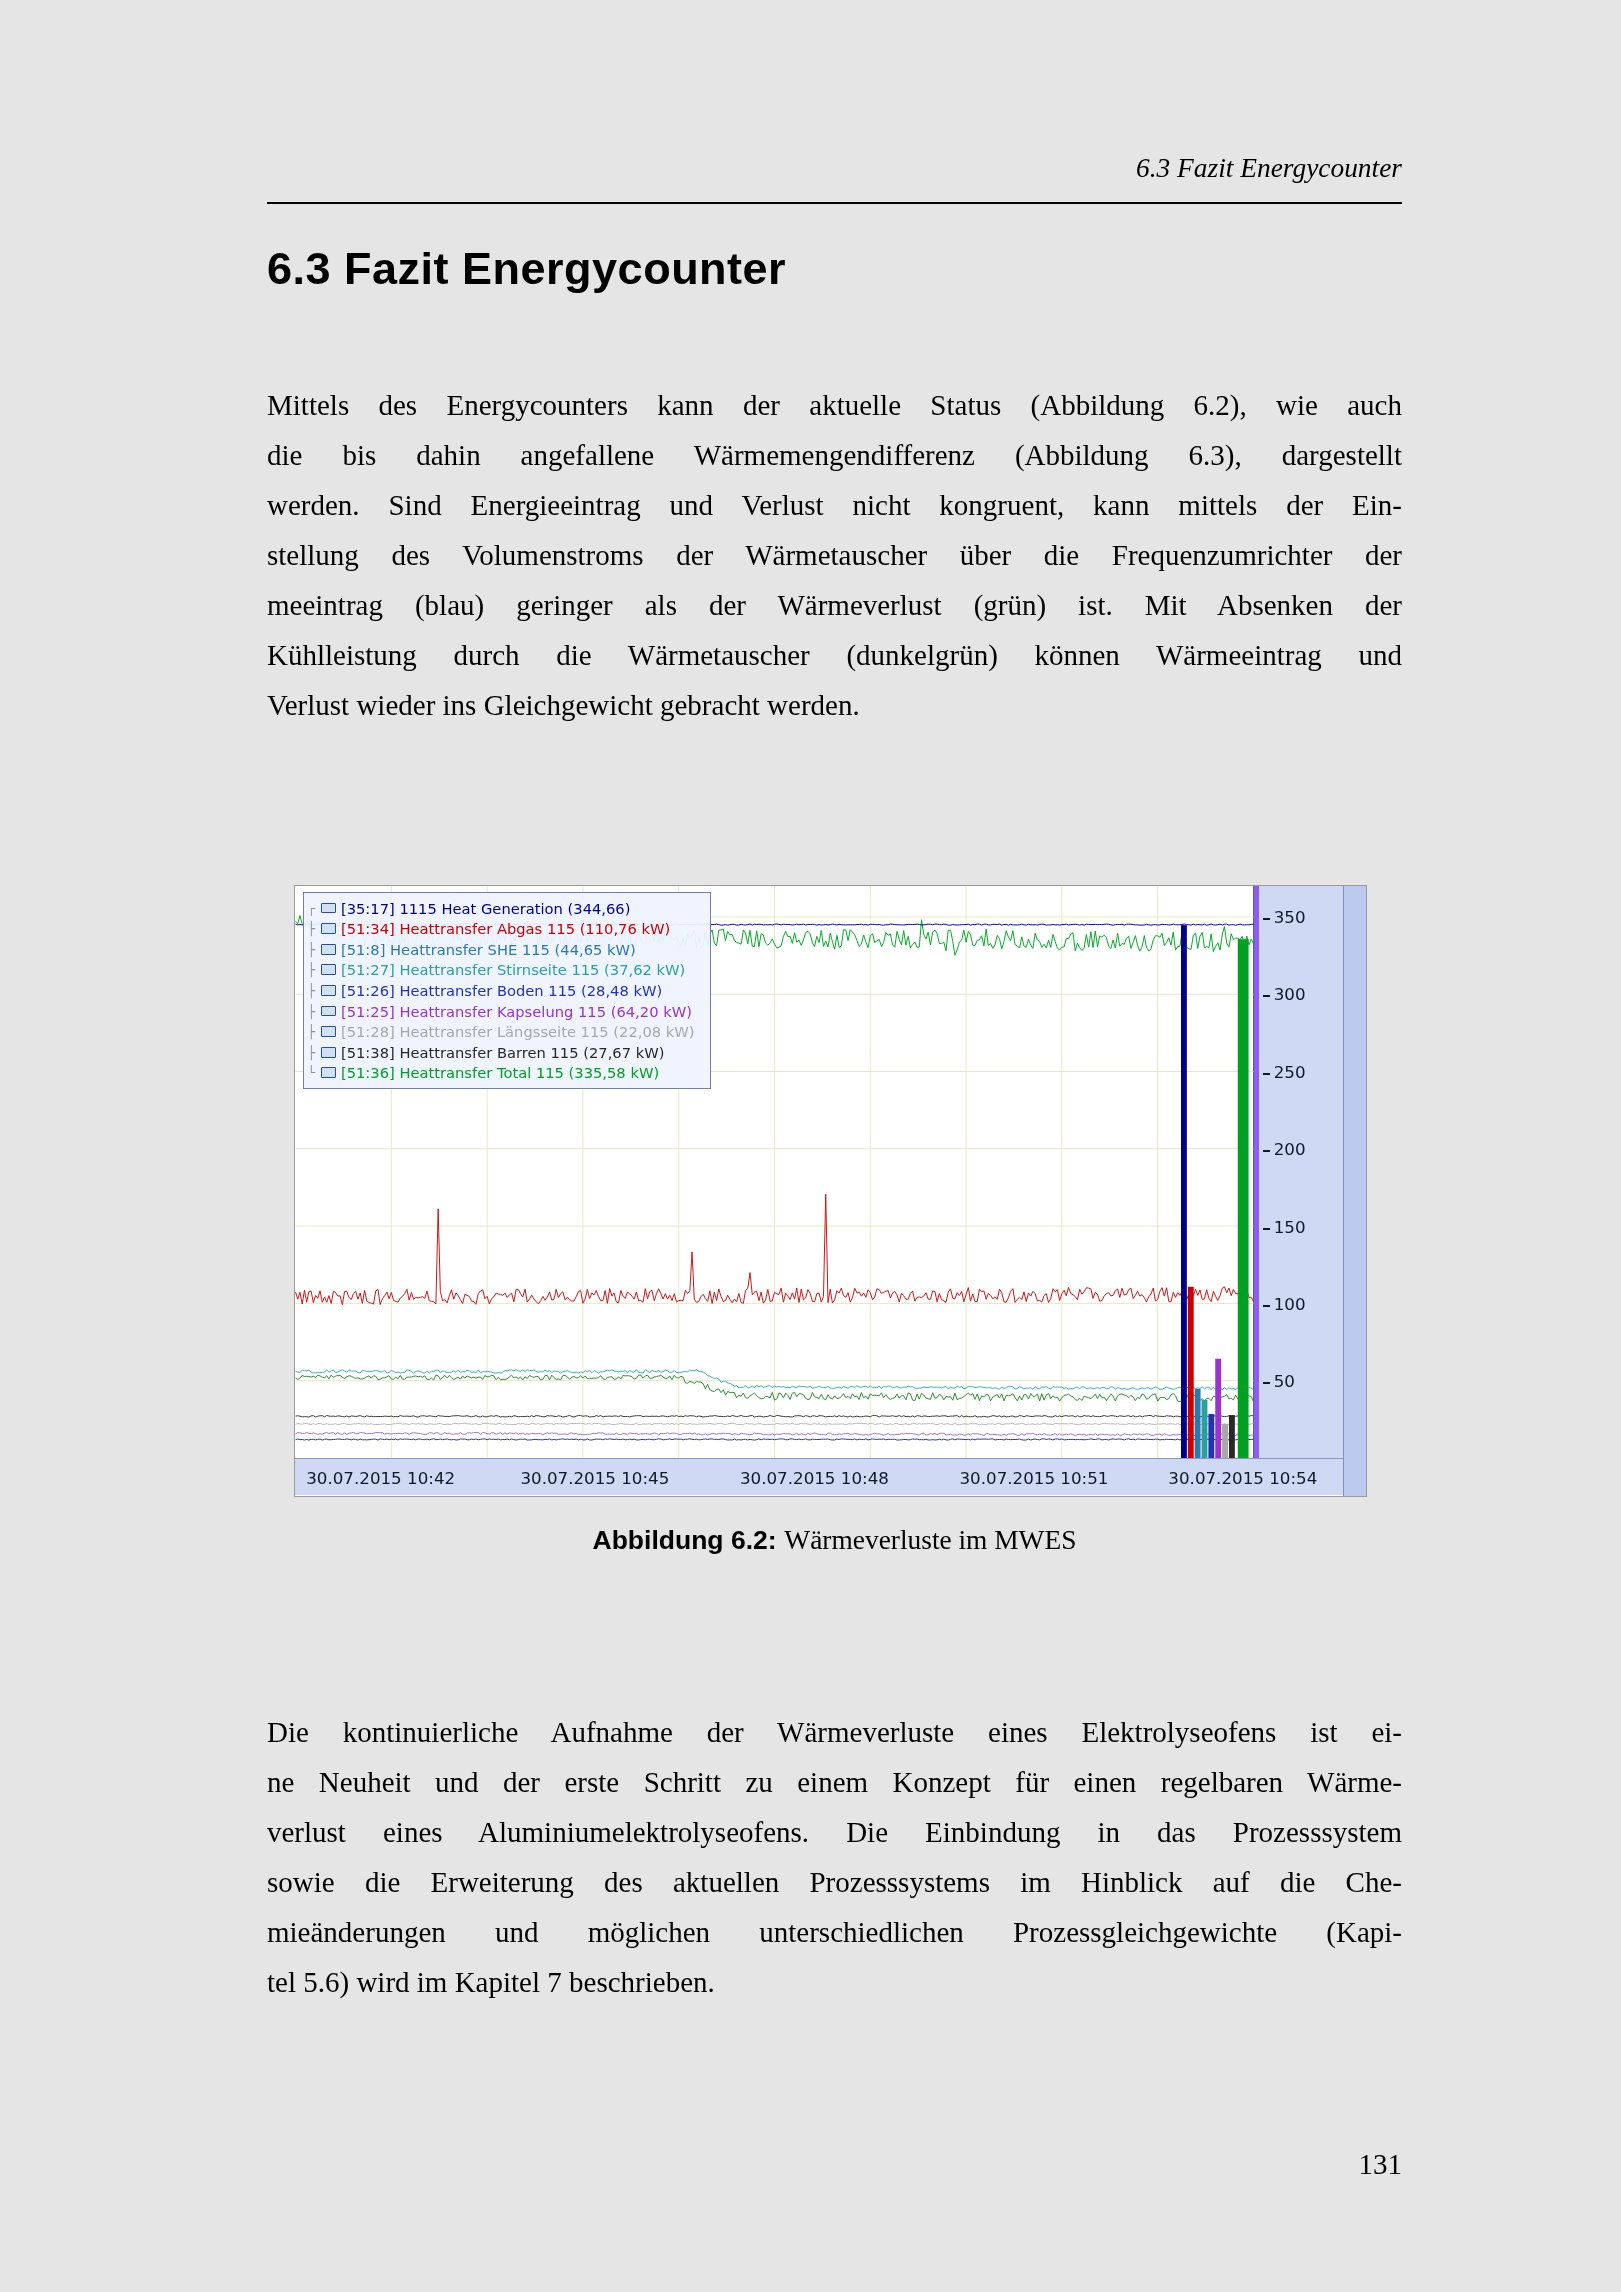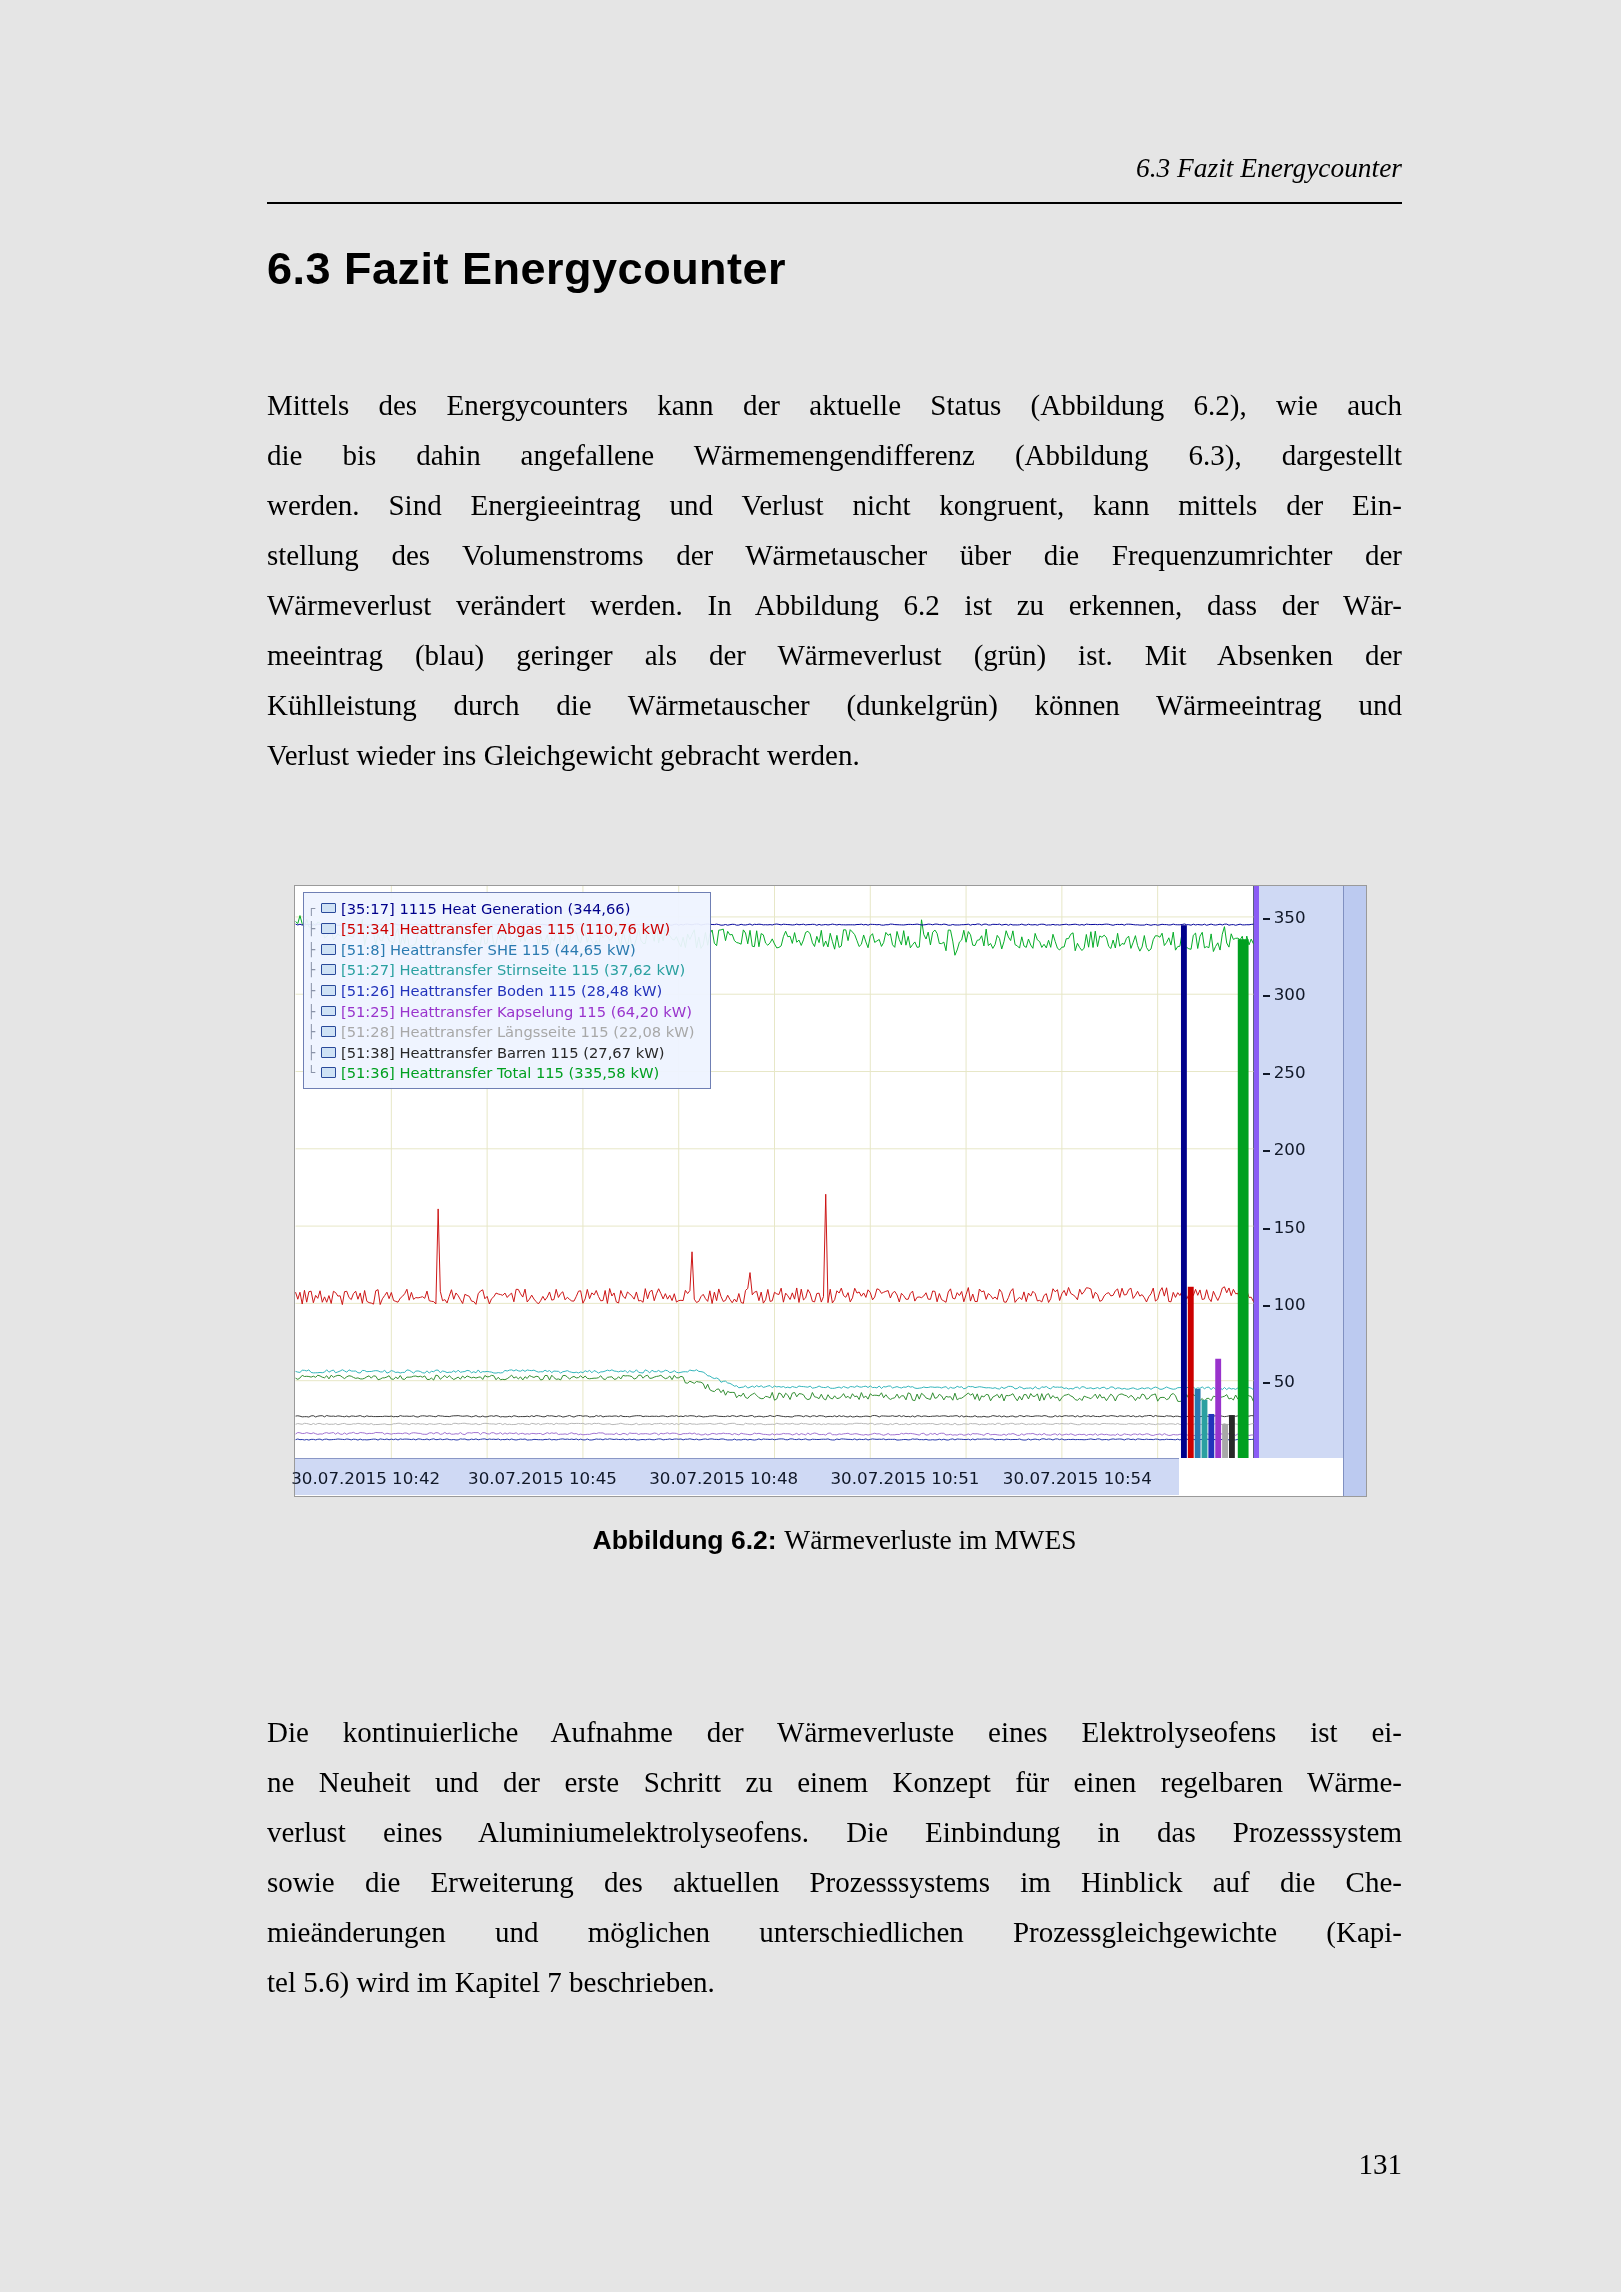--- a/index.html
+++ b/index.html
@@ -21,21 +21,21 @@
 
   
   .figure{position:absolute;top:885px;left:294px;width:1071px;height:610px;
         border:1px solid #9a9a9a;background:#fff;font-family:"DejaVu Sans",sans-serif;}
   .plot{position:absolute;left:0;top:0;width:959px;height:572px;background:#fff;
         border-right:1px solid #5a6080;box-sizing:border-box;}
   .scale-panel{position:absolute;left:959px;top:0;width:89px;height:572px;
         background:#cfd9f4;border-left:5px solid #8b5cf6;box-sizing:border-box;}
   .slider{position:absolute;right:0;top:0;width:23.5px;height:610px;background:#bccaf0;
         border-left:1px solid #8090c0;box-sizing:border-box;}
-  .xstrip{position:absolute;left:0;top:572px;width:884px;height:37px;background:#cfd9f4;
+  .xstrip{position:absolute;left:0;top:572px;width:1071px;height:37px;background:#cfd9f4;
         border-top:1px solid #8a97c6;box-sizing:border-box;}
   .xlabel{position:absolute;top:8.8px;transform:translateX(-50%);font-size:16.7px;color:#101828;white-space:nowrap;}
   .ytick{position:absolute;left:3.9px;font-size:16.7px;color:#101828;white-space:nowrap;}
   .ytick .dash{display:inline-block;width:6.9px;height:2px;background:#101828;vertical-align:middle;margin-right:3.9px;}
 
   .legend{position:absolute;left:7.8px;top:5.9px;width:408px;
         background:rgba(238,243,255,0.94);border:1px solid #6f7fb4;padding:4.9px 3.9px;box-sizing:border-box;}
   .legend-row{display:flex;align-items:center;height:20.6px;font-size:14.7px;white-space:nowrap;}
   .tree{width:13.7px;color:#8a93a8;font-family:"DejaVu Sans Mono",monospace;font-size:12.7px;flex:none;}
   .mon{width:12.7px;height:8.8px;border:1px solid #2a4a9a;background:#cfe2f5;border-radius:1px;margin-right:4.9px;flex:none;}
@@ -53,21 +53,20 @@
   <div class="running-header">6.3 Fazit Energycounter</div>
   <div class="header-rule"></div>
 
   <h1 class="section-heading">6.3 Fazit Energycounter</h1>
 
   <div class="para" id="para1">
       <div class="jline">Mittels des Energycounters kann der aktuelle Status (Abbildung 6.2), wie auch</div>
       <div class="jline">die bis dahin angefallene Wärmemengendifferenz (Abbildung 6.3), dargestellt</div>
       <div class="jline">werden. Sind Energieeintrag und Verlust nicht kongruent, kann mittels der Ein-</div>
       <div class="jline">stellung des Volumenstroms der Wärmetauscher über die Frequenzumrichter der</div>
-      <div class="jline">Wärmeverlust verändert werden. In Abbildung 6.2 ist zu erkennen, dass der Wär-</div>
       <div class="jline">meeintrag (blau) geringer als der Wärmeverlust (grün) ist. Mit Absenken der</div>
       <div class="jline">Kühlleistung durch die Wärmetauscher (dunkelgrün) können Wärmeeintrag und</div>
       <div class="jline last">Verlust wieder ins Gleichgewicht gebracht werden.</div>
     </div>
 
   <div class="figure">
     <div class="plot">
       <svg id="plot-svg" width="959" height="572" viewBox="0 0 978 584">
           <line x1="0" y1="31.567567567567608" x2="978" y2="31.567567567567608" stroke="#e6e6c6" stroke-width="1"></line>
           <line x1="0" y1="110.48648648648646" x2="978" y2="110.48648648648646" stroke="#e6e6c6" stroke-width="1"></line>

